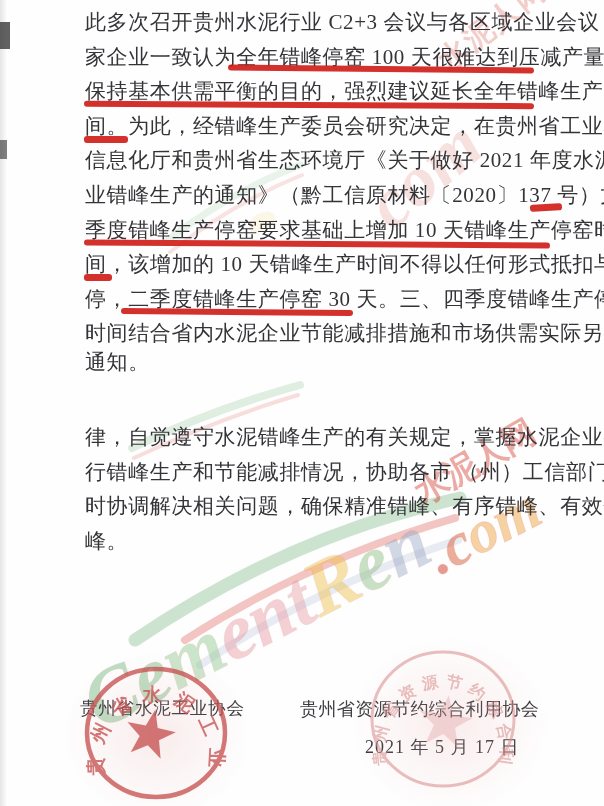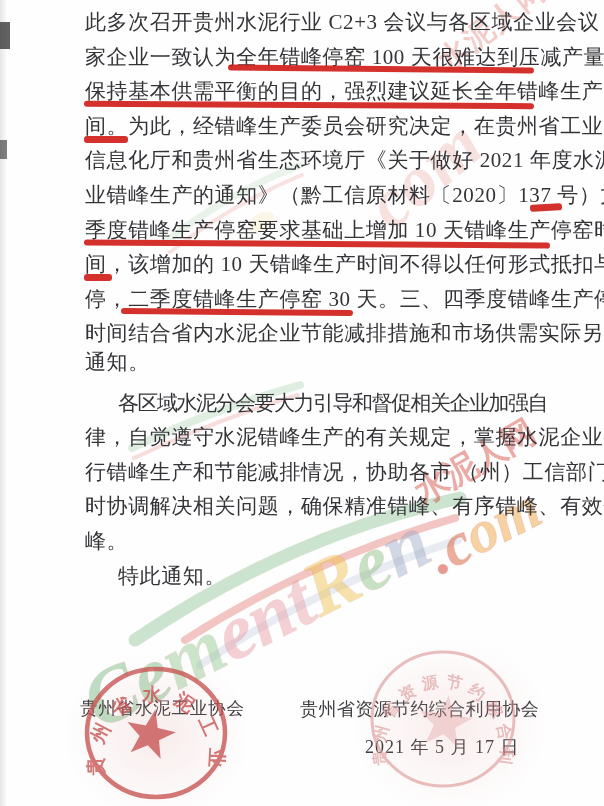--- a/index.html
+++ b/index.html
@@ -76,26 +76,24 @@
       <div class="doc-line" style="top: 42.6px; left: 85px;">家企业一致认为全年错峰停窑 100 天很难达到压减产量，</div>
       <div class="doc-line" style="top: 77.2px; left: 85px;">保持基本供需平衡的目的，强烈建议延长全年错峰生产时</div>
       <div class="doc-line" style="top: 111.8px; left: 85px;">间。为此，经错峰生产委员会研究决定，在贵州省工业和</div>
       <div class="doc-line" style="top: 146.4px; left: 85px;">信息化厅和贵州省生态环境厅《关于做好 2021 年度水泥行</div>
       <div class="doc-line" style="top: 181px; left: 85px;">业错峰生产的通知》（黔工信原材料〔2020〕137 号）文件二</div>
       <div class="doc-line" style="top: 215.6px; left: 85px;">季度错峰生产停窑要求基础上增加 10 天错峰生产停窑时</div>
       <div class="doc-line" style="top: 250.2px; left: 85px;">间，该增加的 10 天错峰生产时间不得以任何形式抵扣与代</div>
       <div class="doc-line" style="top: 284.8px; left: 85px;">停，二季度错峰生产停窑 30 天。三、四季度错峰生产停窑</div>
       <div class="doc-line" style="top: 319.4px; left: 85px;">时间结合省内水泥企业节能减排措施和市场供需实际另行</div>
       <div class="doc-line" style="top: 348px; left: 85px;">通知。</div>
-      <div class="doc-line" style="top: 388.6px; left: 118px; letter-spacing: -1.5px;">各区域水泥分会要大力引导和督促相关企业加强自</div>
       <div class="doc-line" style="top: 423.2px; left: 85px;">律，自觉遵守水泥错峰生产的有关规定，掌握水泥企业执</div>
       <div class="doc-line" style="top: 457.8px; left: 85px;">行错峰生产和节能减排情况，协助各市 （州）工信部门及</div>
       <div class="doc-line" style="top: 492.4px; left: 85px;">时协调解决相关问题，确保精准错峰、有序错峰、有效错</div>
       <div class="doc-line" style="top: 527px; left: 85px;">峰。</div>
-      <div class="doc-line" style="top: 561.6px; left: 118px;">特此通知。</div>
     </div>
 
   <div id="seal-layer" class="layer">
     <div class="halo halo-left"></div>
     <div class="halo halo-right"></div>
 
     <svg width="180" height="160" style="position:absolute;left:66px;top:663px;" xmlns="http://www.w3.org/2000/svg">
       <g opacity="0.78">
         <ellipse cx="90" cy="70" rx="69" ry="64" fill="none" stroke-width="4.5" stroke="#c85252"></ellipse>
         <defs>

